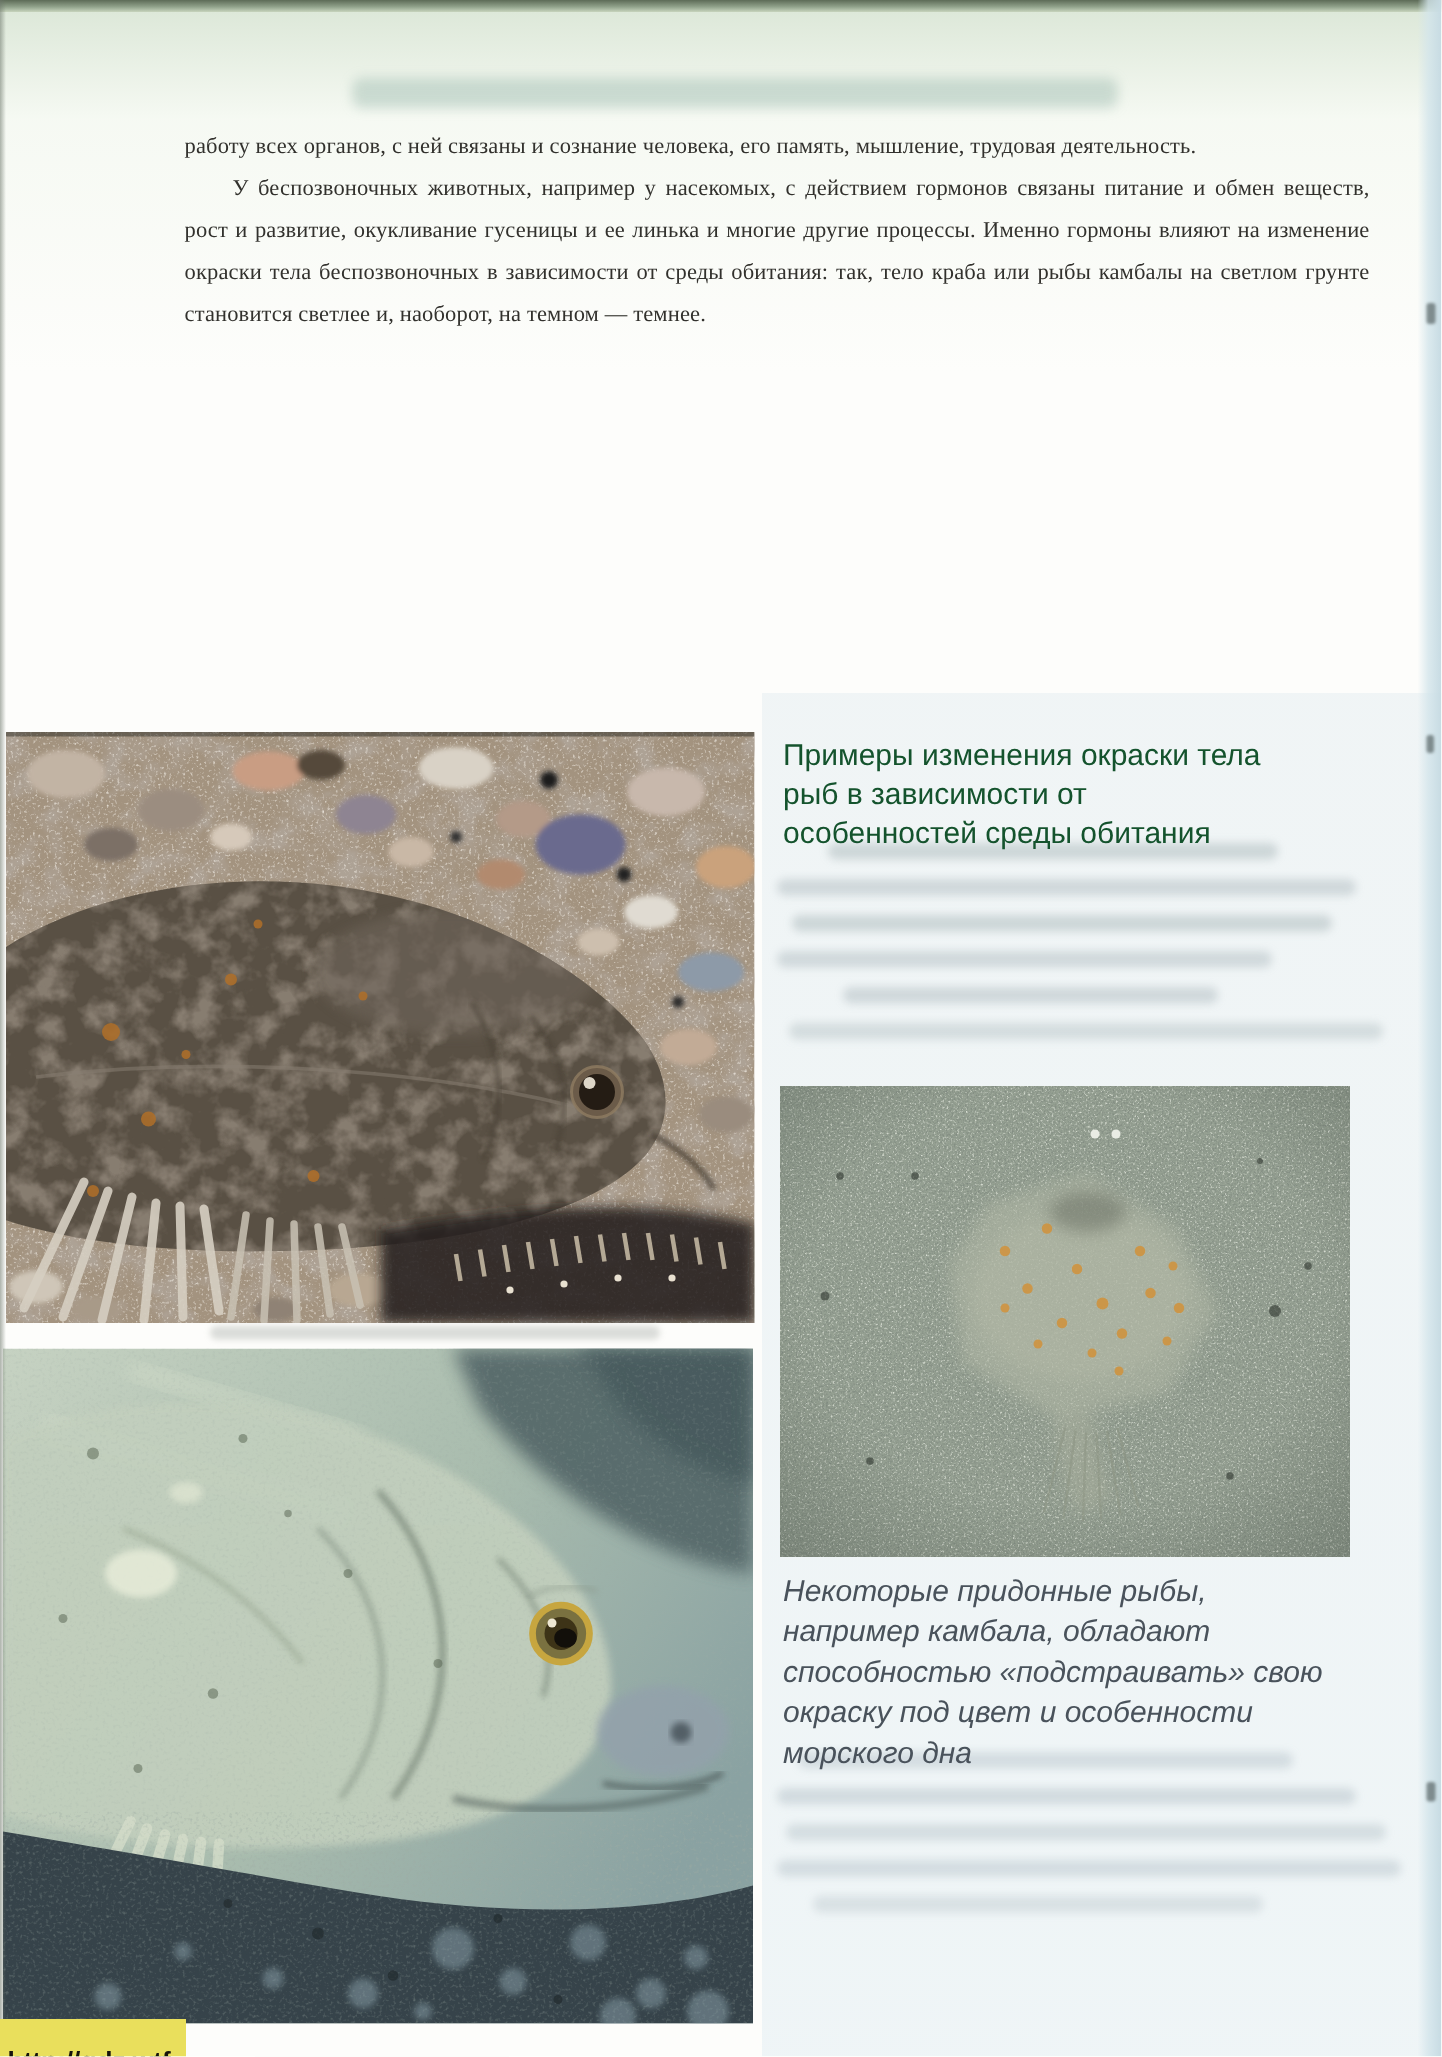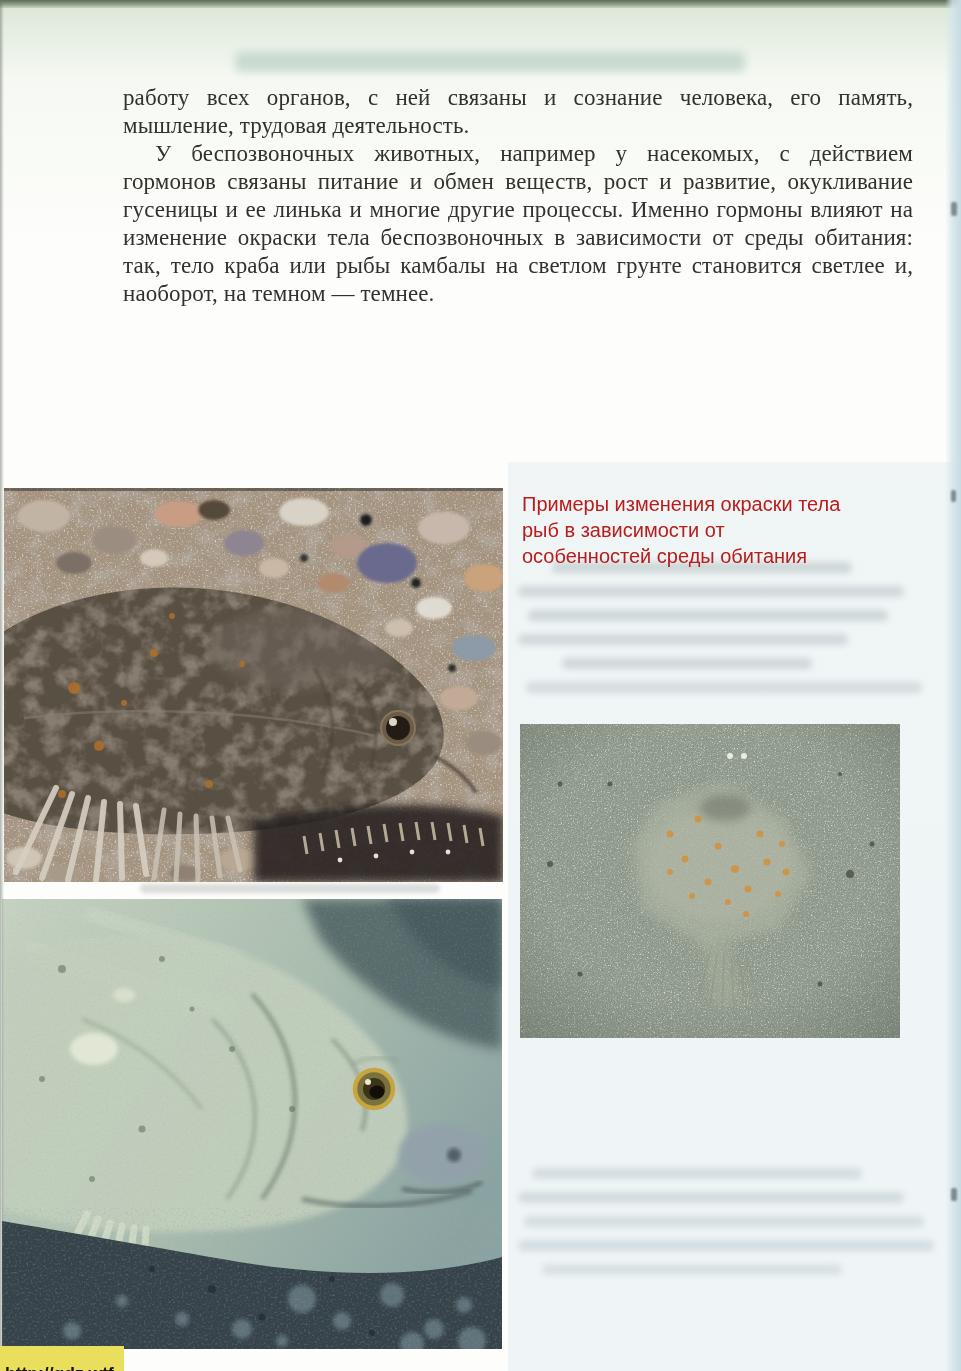--- a/index.html
+++ b/index.html
@@ -23,32 +23,32 @@
     background:linear-gradient(270deg,#c7dbe3 0%,rgba(211,229,235,.8) 55%,rgba(255,255,255,0) 100%);}
   .edge-mark{position:absolute;z-index:7;background:rgba(55,66,66,.55);filter:blur(1px);border-radius:2px;}
 
   
   .ghost{position:absolute;border-radius:6px;z-index:1;}
   .ghost-row{position:relative;border-radius:6px;}
 
   
   .bodytext{
     position:absolute;left:123px;top:84px;width:790px;z-index:3;
-    font-size:23px;line-height:28px;color:#32312d;
+    font-size:15px;line-height:28px;color:#32312d;
     text-align:justify;letter-spacing:.1px;
   }
   .bodytext p{margin:0;}
   .bodytext p.indent{text-indent:32px;}
 
   
   .photo{position:absolute;z-index:2;display:block;}
   .caption{
     position:absolute;z-index:3;
     font-family:"Liberation Sans", sans-serif;
-    font-size:20px;line-height:26px;color:#b91c1c;
+    font-size:20px;line-height:26px;color:#14532d;
   }
   .caption.italic{font-style:italic;color:#49525b;line-height:27px;}
 
   
   .watermark{
     position:absolute;left:0;top:1346px;z-index:8;
     background:#e9df5c;color:#15130c;
     font-family:"Liberation Sans", sans-serif;
     font-weight:bold;font-size:17.5px;line-height:21px;
     padding:18px 10px 3px 5px;
@@ -275,20 +275,21 @@
       <circle cx="320" cy="50" r="2"></circle>
         <circle cx="40" cy="60" r="2.5"></circle>
     </g>
     <g fill="#e9ece4">
         <circle cx="210" cy="32" r="3"></circle>
         <circle cx="224" cy="32" r="3"></circle>
       </g>
     <rect width="380" height="314" fill="url(#p2vig)"></rect>
   </svg>
 
+  <div class="caption italic" style="left:522px;top:1048px;width:374px;">Некоторые придонные рыбы, например камбала, обладают способностью «подстраивать» свою окраску под цвет и особенности морского дна</div>
 
   <div class="ghost" style="left:518px;top:1168px;width:430px;height:150px;">
     <div class="ghost-row" style="margin-left:14px;width:330px;height:11px;background:rgba(135,155,165,.26);filter:blur(3px);"></div>
     <div class="ghost-row" style="margin-top:13px;width:386px;height:11px;background:rgba(135,155,165,.28);filter:blur(3px);"></div>
     <div class="ghost-row" style="margin-top:13px;margin-left:6px;width:400px;height:11px;background:rgba(135,155,165,.25);filter:blur(3px);"></div>
     <div class="ghost-row" style="margin-top:13px;width:416px;height:11px;background:rgba(135,155,165,.26);filter:blur(3px);"></div>
     <div class="ghost-row" style="margin-top:13px;margin-left:24px;width:300px;height:11px;background:rgba(135,155,165,.22);filter:blur(3px);"></div>
   </div>
 
   <svg class="photo" style="left:2px;top:899px;" width="500" height="450" viewBox="0 0 500 450">

